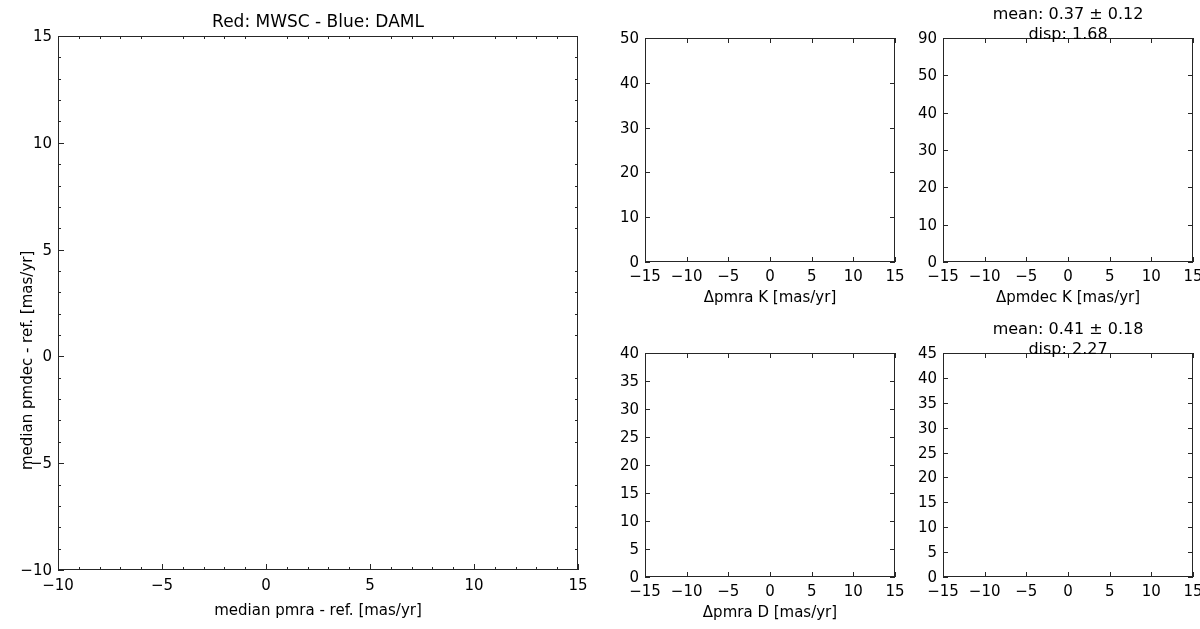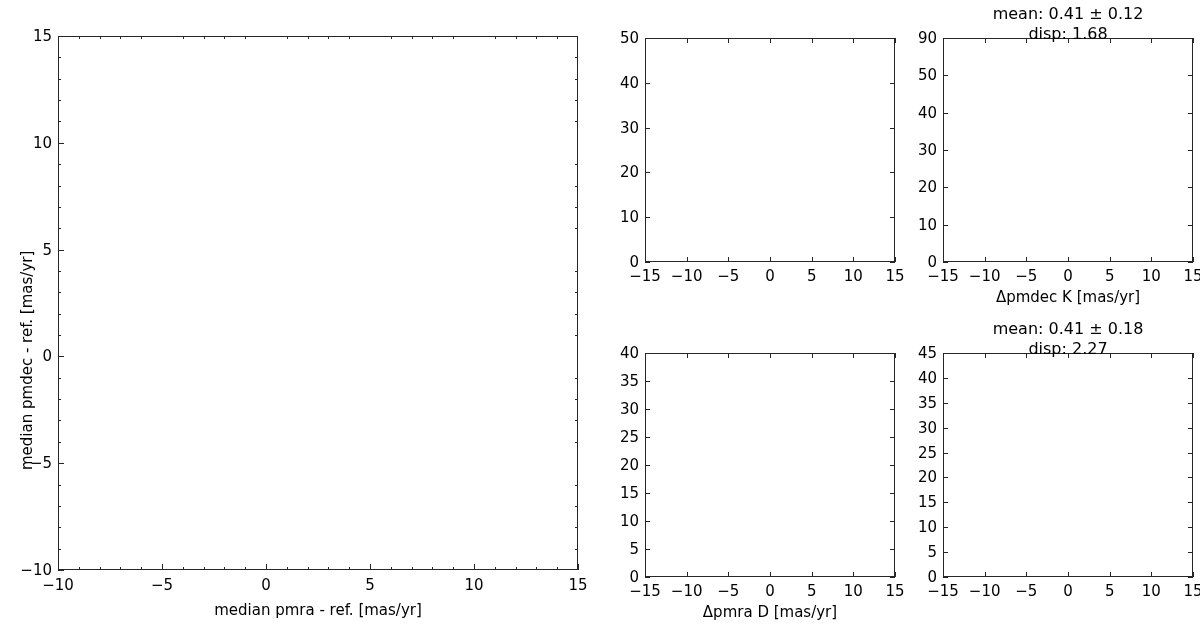--- a/index.html
+++ b/index.html
@@ -277,20 +277,21 @@
         <div class="pt" style="left: 183.04px; top: 316.268px; width: 10.4px; height: 10.4px; background: rgb(0, 0, 255);"></div>
         <div class="pt" style="left: 208px; top: 335.492px; width: 10.4px; height: 10.4px; background: rgb(0, 0, 255);"></div>
         <div class="pt" style="left: 260px; top: 311.996px; width: 10.4px; height: 10.4px; background: rgb(0, 0, 255);"></div>
         <div class="pt" style="left: 145.6px; top: 299.18px; width: 10.4px; height: 10.4px; background: rgb(0, 0, 255);"></div>
         <div class="pt" style="left: 224.64px; top: 352.58px; width: 10.4px; height: 10.4px; background: rgb(0, 0, 255);"></div>
         <div class="pt" style="left: 168.48px; top: 332.288px; width: 10.4px; height: 10.4px; background: rgb(0, 0, 255);"></div>
         <div class="pt" style="left: 274.56px; top: 307.724px; width: 10.4px; height: 10.4px; background: rgb(0, 0, 255);"></div>
       </div>
     <div class="frame"></div>
   </div>
+  <div class="ptitle" id="scatter-title" style="left:58px;top:12px;width:520px;">Red: MWSC - Blue: DAML</div>
   <div class="axname" id="scatter-xlabel" style="left:58px;top:601px;width:520px;">median pmra - ref. [mas/yr]</div>
   <div class="yaxname" id="scatter-ylabel" style="left:18px;top:470px;">median pmdec - ref. [mas/yr]</div>
   <div id="scatter-ticks">
       <div class="tickx" style="left: 58px; top: 564px; height: 6px;"></div>
       <div class="tlabel xl" style="left: 58px; top: 578px;">−10</div>
       <div class="tickx" style="left: 162px; top: 564px; height: 6px;"></div>
       <div class="tlabel xl" style="left: 162px; top: 578px;">−5</div>
       <div class="tickx" style="left: 266px; top: 564px; height: 6px;"></div>
       <div class="tlabel xl" style="left: 266px; top: 578px;">0</div>
       <div class="tickx" style="left: 370px; top: 564px; height: 6px;"></div>
@@ -410,20 +411,21 @@
         <div class="bar" style="left: 150px; top: 183.68px; width: 6.25px; height: 40.32px; background: rgb(255, 0, 0);"></div>
         <div class="bar" style="left: 156.25px; top: 215.04px; width: 6.25px; height: 8.96px; background: rgb(255, 0, 0);"></div>
         <div class="bar" style="left: 162.5px; top: 215.04px; width: 6.25px; height: 8.96px; background: rgb(255, 0, 0);"></div>
         <div class="bar" style="left: 168.75px; top: 192.64px; width: 6.25px; height: 31.36px; background: rgb(255, 0, 0);"></div>
         <div class="bar" style="left: 175px; top: 201.6px; width: 6.25px; height: 22.4px; background: rgb(255, 0, 0);"></div>
         <div class="bar" style="left: 181.25px; top: 201.6px; width: 6.25px; height: 22.4px; background: rgb(255, 0, 0);"></div>
         <div class="bar" style="left: 185.417px; top: 219.52px; width: 6.25px; height: 4.48px; background: rgb(255, 0, 0);"></div>
       </div>
     <div class="frame"></div>
   </div>
+  <div class="axname" id="hist0-xlabel" style="left:645px;top:288px;width:250px;">Δpmra K [mas/yr]</div>
   <div id="hist0-ticks">
       <div class="tickx" style="left: 645px; top: 257px; height: 5px;"></div>
       <div class="tickx" style="left: 645px; top: 38px; height: 5px;"></div>
       <div class="tlabel xl" style="left: 645px; top: 269px;">−15</div>
       <div class="tickx" style="left: 686.667px; top: 257px; height: 5px;"></div>
       <div class="tickx" style="left: 686.667px; top: 38px; height: 5px;"></div>
       <div class="tlabel xl" style="left: 686.667px; top: 269px;">−10</div>
       <div class="tickx" style="left: 728.333px; top: 257px; height: 5px;"></div>
       <div class="tickx" style="left: 728.333px; top: 38px; height: 5px;"></div>
       <div class="tlabel xl" style="left: 728.333px; top: 269px;">−5</div>
@@ -471,21 +473,21 @@
         <div class="bar" style="left: 131.25px; top: 22.4px; width: 6.25px; height: 201.6px; background: rgb(255, 0, 0);"></div>
         <div class="bar" style="left: 137.5px; top: 130.667px; width: 6.25px; height: 93.3333px; background: rgb(255, 0, 0);"></div>
         <div class="bar" style="left: 143.75px; top: 182.933px; width: 6.25px; height: 41.0667px; background: rgb(255, 0, 0);"></div>
         <div class="bar" style="left: 150px; top: 194.133px; width: 6.25px; height: 29.8667px; background: rgb(255, 0, 0);"></div>
         <div class="bar" style="left: 156.25px; top: 194.133px; width: 6.25px; height: 29.8667px; background: rgb(255, 0, 0);"></div>
         <div class="bar" style="left: 162.5px; top: 209.067px; width: 6.25px; height: 14.9333px; background: rgb(255, 0, 0);"></div>
       </div>
     <div class="frame"></div>
   </div>
   <div class="htitle" id="hist1-title" style="left:1068px;top:4px;">
-      <div>mean: 0.41 ± 0.12</div>
+      <div>mean: 0.37 ± 0.12</div>
       <div>disp: 1.68</div>
     </div>
   <div class="axname" id="hist1-xlabel" style="left:943px;top:288px;width:250px;">Δpmdec K [mas/yr]</div>
   <div id="hist1-ticks">
       <div class="tickx" style="left: 943px; top: 257px; height: 5px;"></div>
       <div class="tickx" style="left: 943px; top: 38px; height: 5px;"></div>
       <div class="tlabel xl" style="left: 943px; top: 269px;">−15</div>
       <div class="tickx" style="left: 984.667px; top: 257px; height: 5px;"></div>
       <div class="tickx" style="left: 984.667px; top: 38px; height: 5px;"></div>
       <div class="tlabel xl" style="left: 984.667px; top: 269px;">−10</div>

